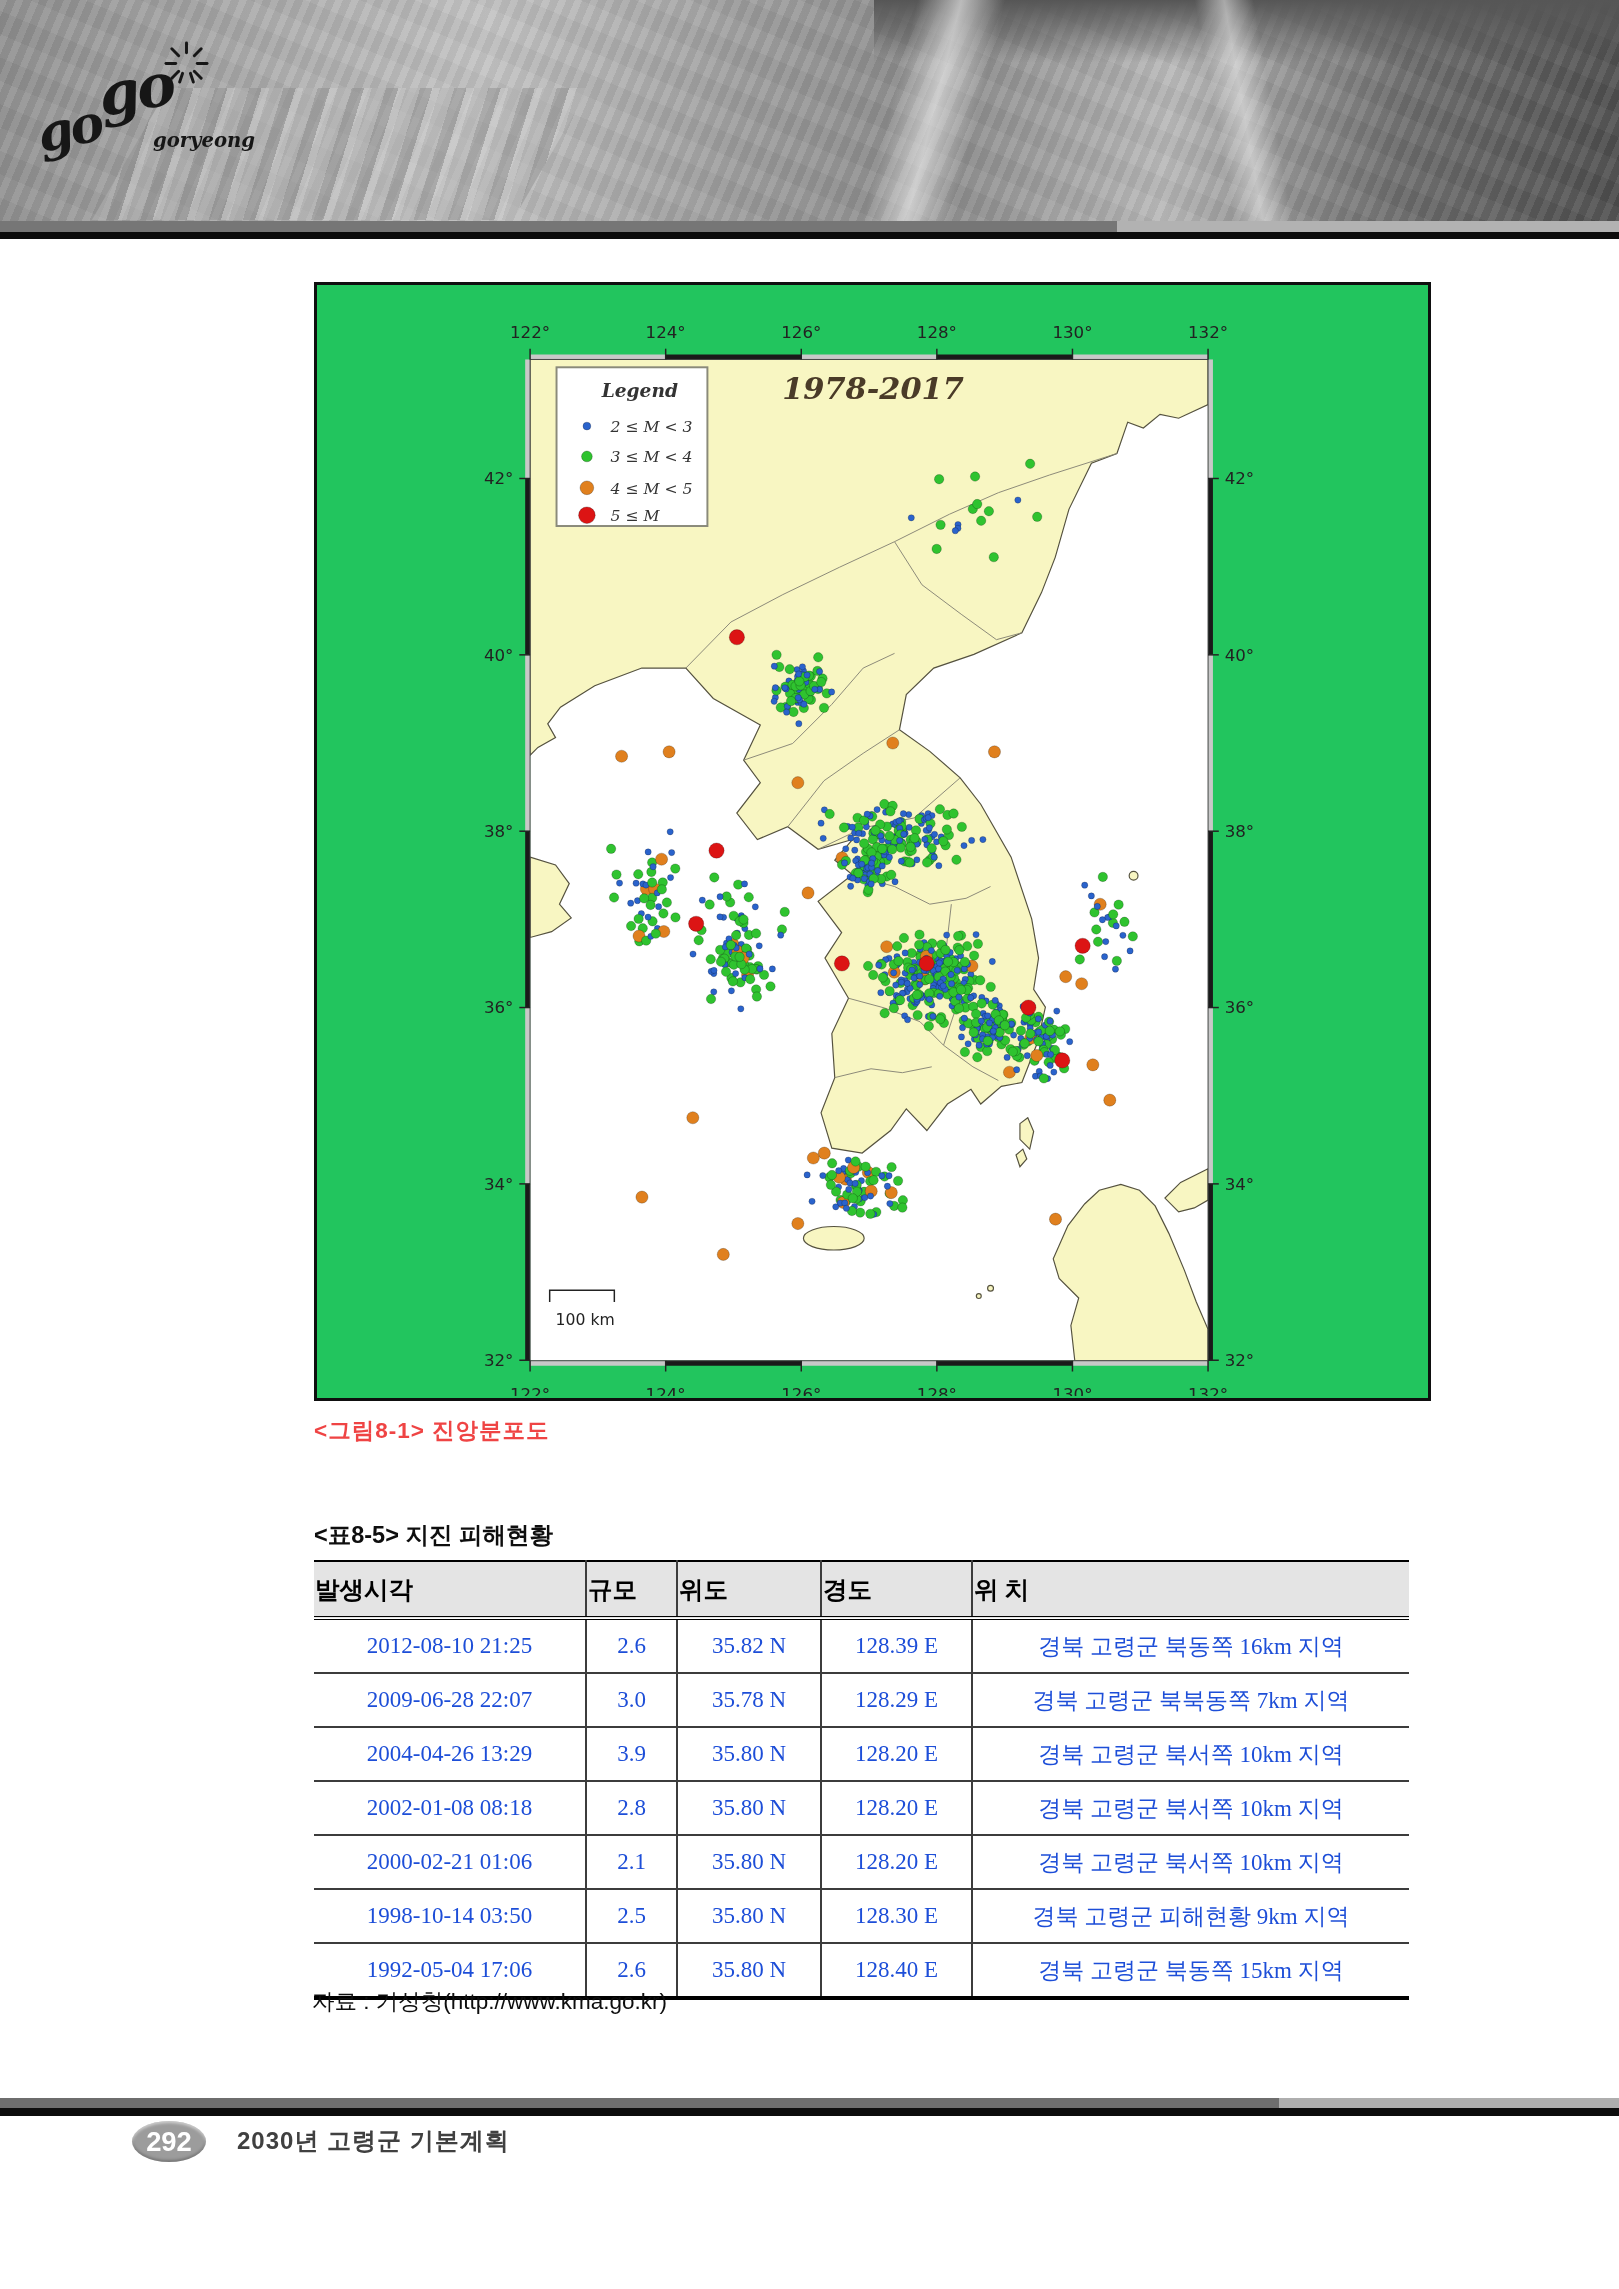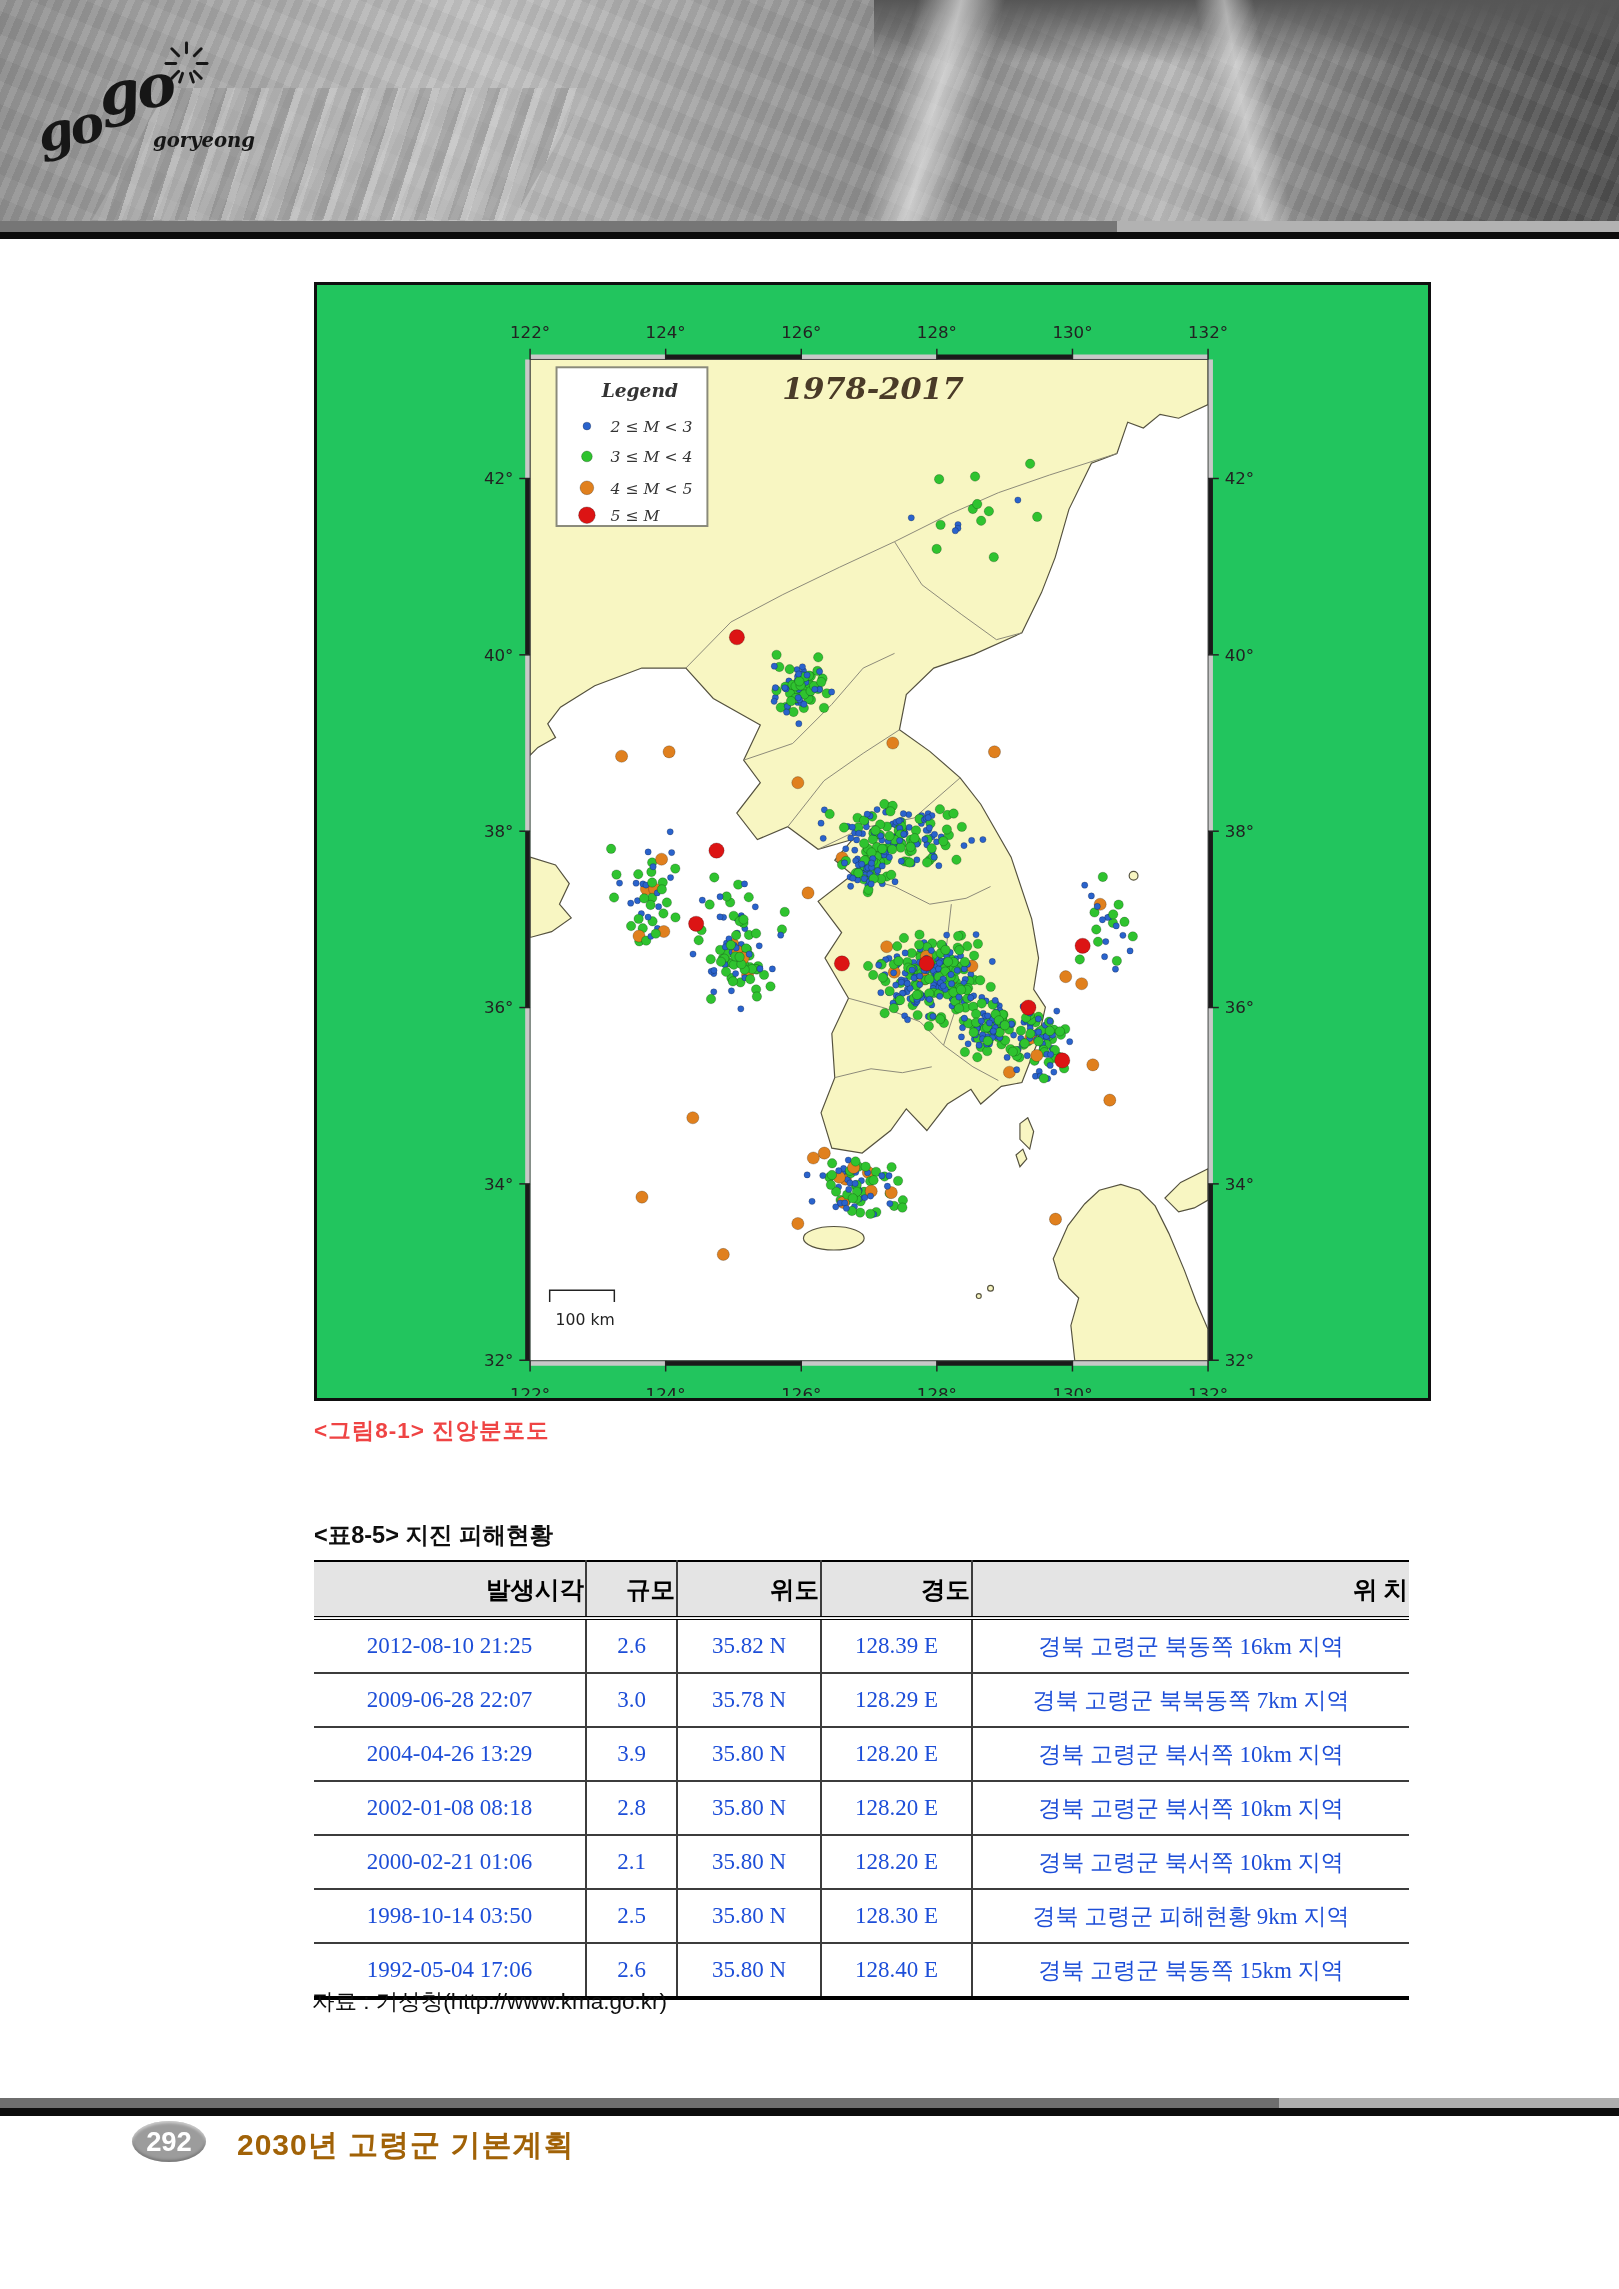--- a/index.html
+++ b/index.html
@@ -53,35 +53,35 @@
     border:3.9px solid #0f0f0f;background:#22c55e;box-sizing:border-box;}
   .figure-box svg{position:absolute;left:0;top:0;}
   .figure-caption{position:absolute;left:314px;top:1415px;width:1117px;text-align:left;
     font-size:22.5px;font-weight:bold;color:#ef4444;letter-spacing:1px;}
   
   .table-title{position:absolute;left:314px;top:1519px;font-size:23.5px;font-weight:bold;color:#0e0e0e;}
   table.quake{position:absolute;left:314px;top:1560px;width:1095px;table-layout:fixed;
     border-collapse:collapse;border-top:2.9px solid #000;border-bottom:4.9px solid #000;
     font-family:"Liberation Serif","DejaVu Serif",serif;}
   table.quake th{
-    background:#e4e4e4;font-size:24.5px;font-weight:600;height:52px;text-align:right;
+    background:#e4e4e4;font-size:24.5px;font-weight:600;height:52px;text-align:left;
     border-bottom:4.9px double #000;color:#000;}
   table.quake td{font-size:23px;height:50px;text-align:center;color:#1d4ed8;}
   table.quake th + th, table.quake td + td{border-left:2px solid #3c3c3c;}
   table.quake tbody tr + tr td{border-top:2px solid #3c3c3c;}
   .source-note{position:absolute;left:312px;top:1986px;font-size:22.5px;color:#0e0e0e;}
   
   .footer-bar-gray{position:absolute;left:0;top:2098px;width:1619px;height:10.8px;
     background:linear-gradient(to right,#6e6e6e 0,#6e6e6e 79%,#aeaeae 79%,#aeaeae 100%);}
   .footer-bar-black{position:absolute;left:0;top:2108px;width:1619px;height:7.8px;background:#0d0d0d;}
   .footer-badge{position:absolute;left:132px;top:2121px;width:74px;height:41px;background:#9c9c9c;
     border-radius:50%;color:#fff;font-size:27.4px;font-weight:bold;display:flex;align-items:center;
     justify-content:center;box-shadow:inset 0 2px 2.9px rgba(255,255,255,.5), inset 0 -2px 2.9px rgba(0,0,0,.25);}
-  .footer-title{position:absolute;left:237px;top:2125px;font-size:30px;font-weight:800;
-    color:#a16207;letter-spacing:1px;}
+  .footer-title{position:absolute;left:237px;top:2125px;font-size:24px;font-weight:800;
+    color:#404040;letter-spacing:1px;}
 </style>
 </head>
 <body>
 
 <div class="banner">
   <div class="texture"></div>
   <div class="dark-woods"></div>
   <div class="road"></div>
   <div class="road2"></div>
   <div class="fields"></div>

